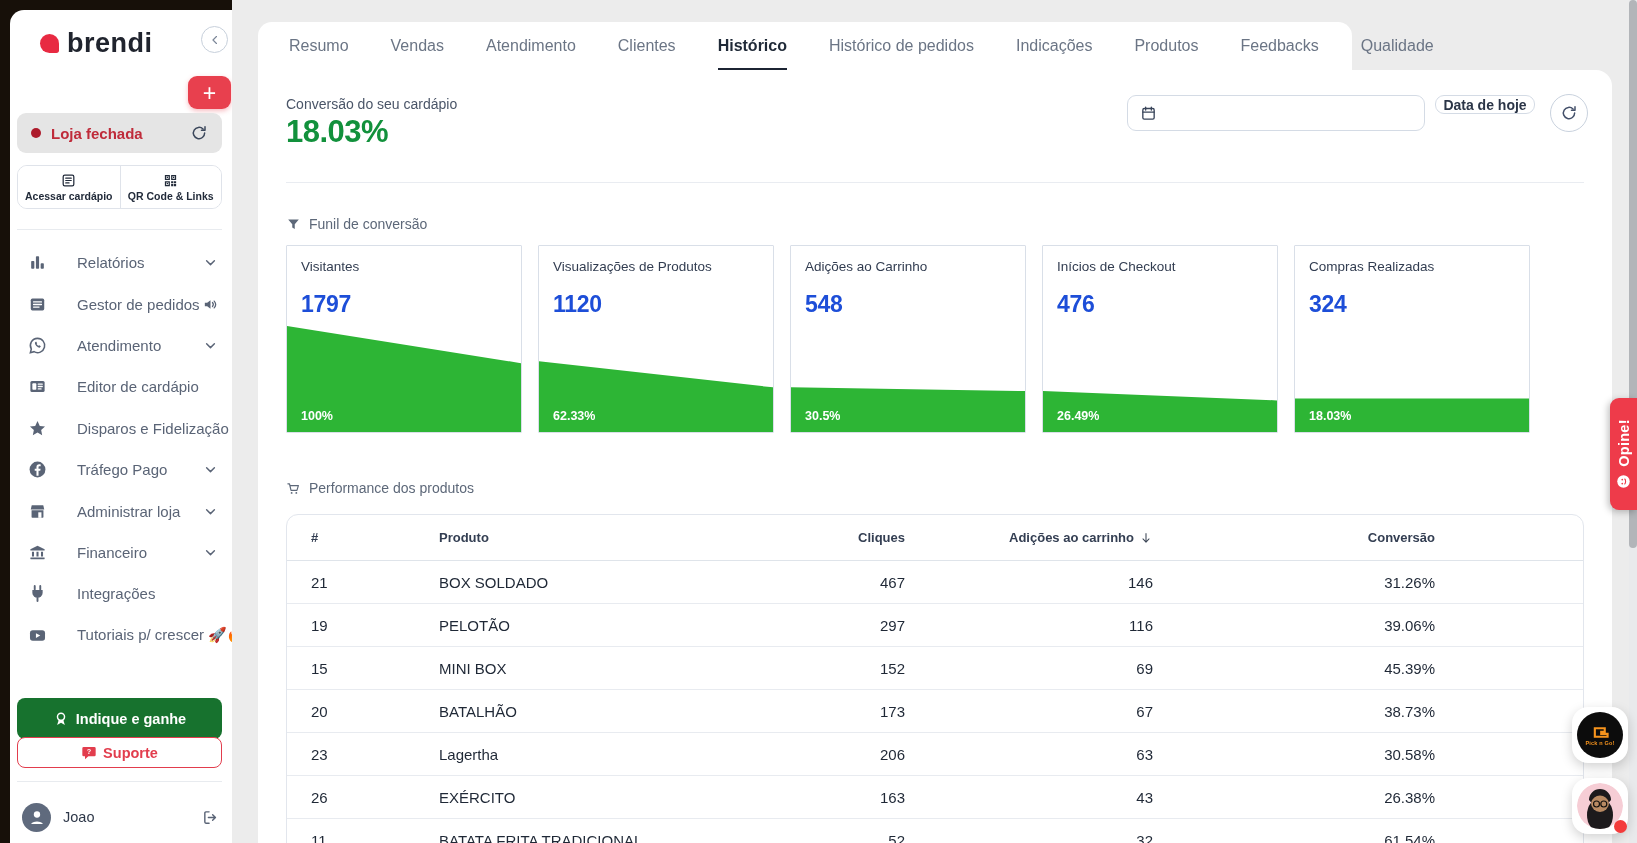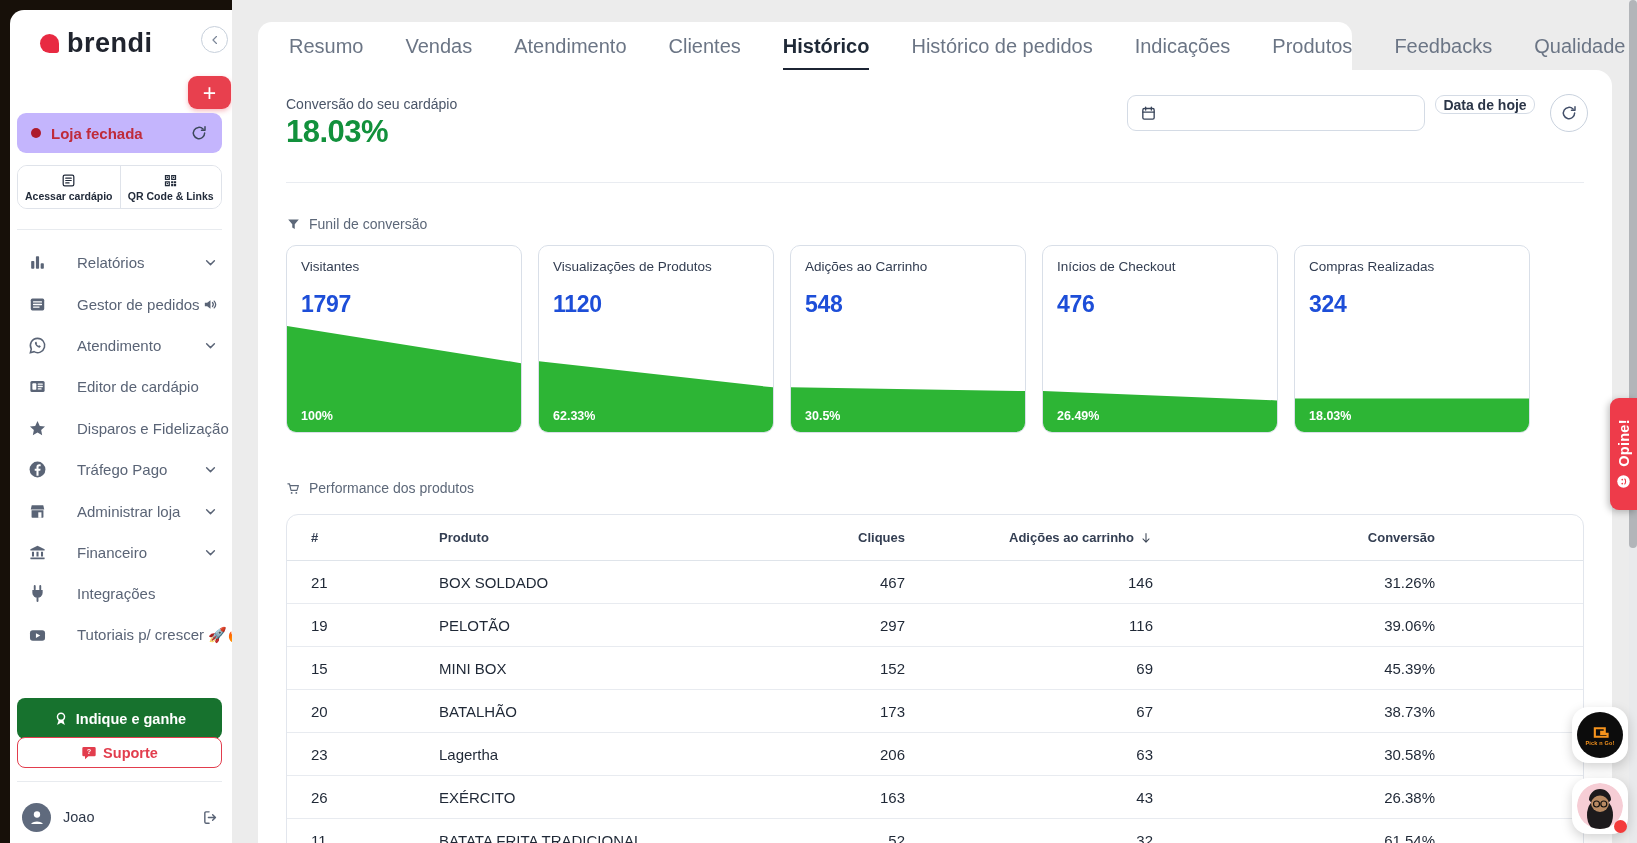--- a/index.html
+++ b/index.html
@@ -9,21 +9,21 @@
   
   .sidebar-backdrop { position:absolute; left:0; top:0; width:232px; height:843px; background:#171009; }
   .sidebar { position:absolute; left:10px; top:10px; width:222px; height:833px; background:#fff; border-radius:14px 0 0 0; overflow:hidden; }
   .sb-logo-row { position:absolute; left:0; top:16px; width:100%; height:34px; }
   .logo { position:absolute; left:30px; top:2px; display:flex; align-items:center; gap:8px; }
   .logo-mark { width:19px; height:19px; background:#e82a42; border-radius:50% 50% 14% 50%; }
   .logo-text { font-size:27px; font-weight:700; color:#20242e; letter-spacing:.5px; }
   .collapse-btn { position:absolute; right:4px; top:0; width:27px; height:27px; border-radius:50%; border:1px solid #c7d0db; background:#fff; color:#7b8698; display:flex; align-items:center; justify-content:center; cursor:pointer; }
   .collapse-btn svg { width:14px; height:14px; }
   .add-btn { position:absolute; left:178px; top:66px; width:43px; height:33px; border:none; border-radius:9px; background:#e8404e; color:#fff; font-size:23px; line-height:30px; font-weight:500; cursor:pointer; box-shadow:0 2px 5px rgba(232,64,78,.35); }
-  .store-status { position:absolute; left:7px; top:103px; width:205px; height:40px; background:#c4b5fd; border-radius:9px; display:flex; align-items:center; padding:0 14px; cursor:pointer; }
+  .store-status { position:absolute; left:7px; top:103px; width:205px; height:40px; background:#e5e5e5; border-radius:9px; display:flex; align-items:center; padding:0 14px; cursor:pointer; }
   .status-dot { width:10px; height:10px; border-radius:50%; background:#ad1b2b; margin-right:10px; }
   .store-status-label { color:#bf2b3a; font-size:15px; font-weight:700; }
   .status-refresh { margin-left:auto; width:18px; height:18px; color:#3c485c; }
   .status-refresh svg { width:18px; height:18px; }
   .quick-actions { position:absolute; left:7px; top:155px; width:205px; height:44px; display:grid; grid-template-columns:1fr 1fr; border:1px solid #dfe3ea; border-radius:10px; background:#fff; overflow:hidden; }
   .qa-btn { display:flex; flex-direction:column; align-items:center; justify-content:center; gap:2px; background:#fff; border:none; cursor:pointer; }
   .qa-btn + .qa-btn { border-left:1px solid #dfe3ea; }
   .qa-btn .qa-icon { width:15px; height:15px; color:#222b3a; }
   .qa-btn .qa-icon svg { width:15px; height:15px; }
   .qa-label { font-size:10.5px; font-weight:700; color:#222b3a; }
@@ -41,21 +41,21 @@
   .support-btn .btn-ic { width:16px; height:16px; color:#e23d4d; } .support-btn .btn-ic svg { width:16px; height:16px; }
   .user-row { position:absolute; left:0; top:781px; width:100%; height:52px; display:flex; align-items:center; padding:0 13px 0 12px; }
   .user-avatar { width:29px; height:29px; border-radius:50%; background:#5f6a7d; display:flex; align-items:center; justify-content:center; }
   .user-avatar svg { width:20px; height:20px; }
   .user-name { margin-left:12px; font-size:14.5px; color:#2d3748; }
   .logout-ic { margin-left:auto; width:17px; height:17px; color:#5a6476; cursor:pointer; }
   .logout-ic svg { width:17px; height:17px; }
 
   
   .tabbar { position:absolute; left:258px; top:22px; width:1094px; height:48px; background:#fff; border-radius:14px 14px 0 0; display:flex; align-items:center; padding:0 10px; }
-  .tab { position:relative; height:100%; border:none; background:transparent; padding:0 21px; font-size:20px; color:#6b7585; font-weight:500; cursor:pointer; white-space:nowrap; }
+  .tab { position:relative; height:100%; border:none; background:transparent; padding:0 21px; font-size:16px; color:#6b7585; font-weight:500; cursor:pointer; white-space:nowrap; }
   .tab.active { color:#1f2937; font-weight:700; }
   .tab.active::after { content:""; position:absolute; left:21px; right:21px; bottom:0; height:2px; background:#1c2433; }
 
   
   .panel { position:absolute; left:258px; top:70px; width:1354px; height:773px; background:#fff; border-radius:0 16px 0 0; overflow:hidden; }
   .conv-label { position:absolute; left:28px; top:26px; font-size:14px; color:#4a5568; }
   .conv-value { position:absolute; left:28px; top:44px; font-size:31px; font-weight:800; color:#12913c; letter-spacing:-.5px; }
   .date-input { position:absolute; left:869px; top:25px; width:298px; height:36px; border:1px solid #d4dbe5; border-radius:9px; background:#fff; display:flex; align-items:center; padding:0 12px; cursor:text; }
   .date-input .cal-ic { width:17px; height:17px; color:#39455a; } .date-input .cal-ic svg { width:17px; height:17px; }
   .date-input input { border:none; outline:none; flex:1; margin-left:8px; font-size:14px; color:#2d3748; background:transparent; }
@@ -63,21 +63,21 @@
   .refresh-btn { position:absolute; left:1292px; top:24px; width:38px; height:38px; border:1px solid #c9d2de; border-radius:50%; background:#fff; color:#44506a; display:flex; align-items:center; justify-content:center; cursor:pointer; }
   .refresh-btn svg { width:18px; height:18px; }
   .panel-divider { position:absolute; left:28px; right:28px; top:112px; height:1px; background:#e9ecf1; }
 
   .section-title { position:absolute; left:28px; display:flex; align-items:center; gap:8px; font-size:14px; color:#5d6879; }
   .section-title .st-ic { width:15px; height:15px; color:#5d6879; } .section-title .st-ic svg { width:15px; height:15px; }
   #funnel-title { top:146px; }
   #products-title { top:410px; }
 
   .funnel-row { position:absolute; left:28px; top:175px; display:flex; gap:16px; }
-  .f-card { position:relative; width:236px; height:188px; border:1px solid #d9dfe8; border-radius:10px; overflow:hidden; background:#fff;padding-left:23px; }
+  .f-card { position:relative; width:236px; height:188px; border:1px solid #d9dfe8; border-radius:1px; overflow:hidden; background:#fff;padding-left:23px; }
   .f-label { position:absolute; left:14px; top:13px; font-size:13.5px; color:#323d51; z-index:2; }
   .f-value { position:absolute; left:14px; top:45px; font-size:23px; font-weight:800; color:#1d4ed8; z-index:2; letter-spacing:-.3px; }
   .f-fill { position:absolute; inset:0; z-index:1; }
   .f-pct { position:absolute; left:14px; bottom:9px; font-size:12.5px; font-weight:600; color:#fff; z-index:2; }
 
   .table-card { position:absolute; left:28px; top:444px; width:1298px; border:1px solid #e2e6ed; border-radius:12px; background:#fff; }
   .t-head, .t-row { display:grid; grid-template-columns:134px 280px 212px 248px 282px 1fr; align-items:center; }
   .t-head { height:46px; border-bottom:1px solid #dfe4ea; }
   .t-row { height:43px; border-bottom:1px solid #e8ebf0; cursor:pointer; }
   .t-row:last-child { border-bottom:none; }

